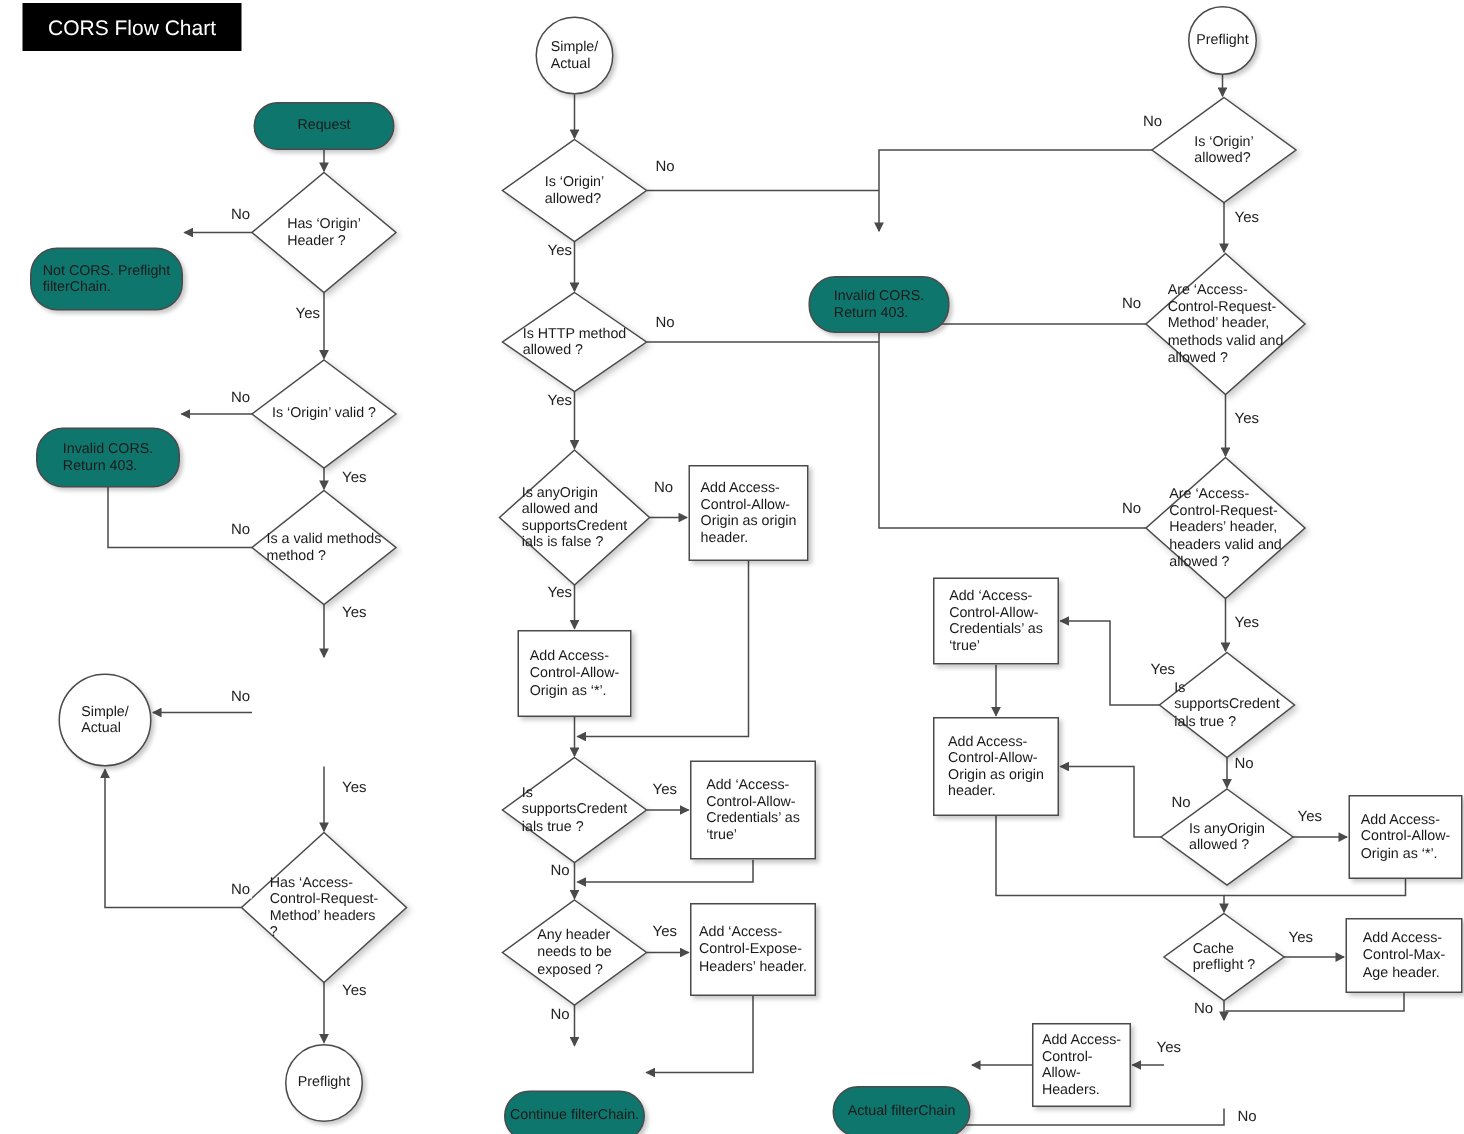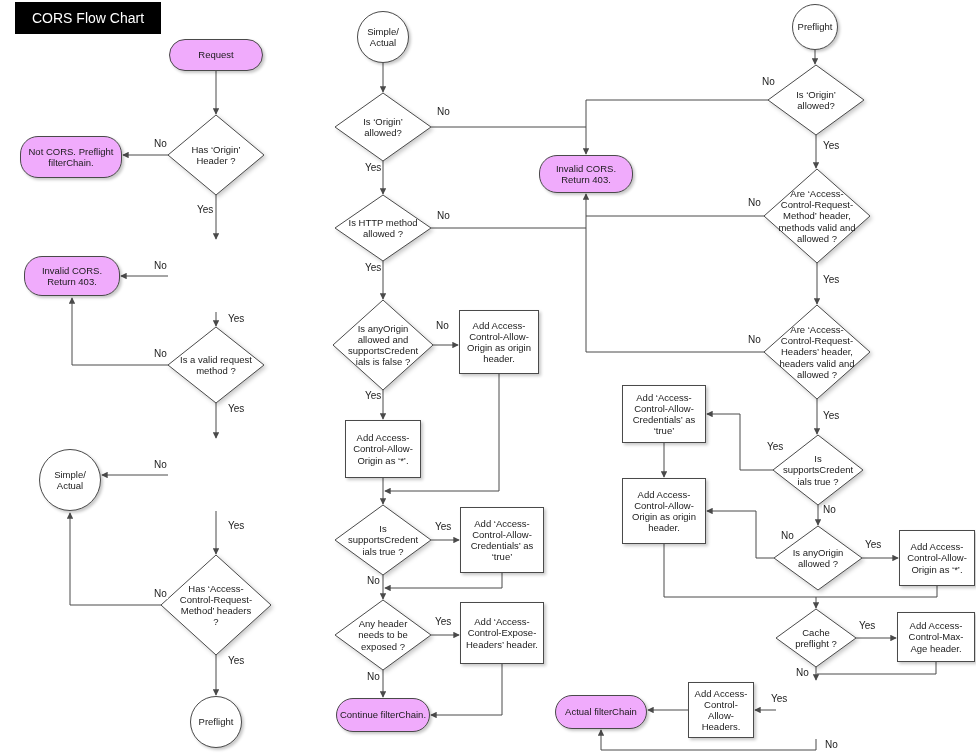--- a/index.html
+++ b/index.html
@@ -2,24 +2,24 @@
 <html><head>
 <meta charset="utf-8">
 <style>
   * { box-sizing: border-box; margin: 0; padding: 0; }
   html,body { background:#ffffff; font-family:"Liberation Sans", sans-serif; }
   #canvas { position:relative; width:976px; height:756px; background:#fff; overflow:hidden; }
   #edges { position:absolute; left:0; top:0; z-index:1; }
   #chart-title { position:absolute; left:2px; top:2px; background:#000; color:#fff;
     font-size:14px; padding:8px 17px; z-index:4;margin-left:13px; }
   .node { position:absolute; display:flex; align-items:center; justify-content:center;
-    text-align:center; font-size:9.5px; line-height:1.18; color:#1a1a1a; z-index:2; }
+    font-size:9.5px; line-height:1.18; color:#1a1a1a; z-index:2; }
   .node .txt { position:relative; z-index:2; white-space:pre-line; padding:1px 2px; }
   .rect    { background:#fff; border:1px solid #4a4a4a; box-shadow:2px 2px 3px rgba(0,0,0,0.22); }
-  .stadium { background:#f0abfc; border:1px solid #4a4a4a; border-radius:18px; box-shadow:2px 2px 3px rgba(0,0,0,0.22); }
+  .stadium { background:#0f766e; border:1px solid #4a4a4a; border-radius:18px; box-shadow:2px 2px 3px rgba(0,0,0,0.22);margin-top:29px; }
   .circle  { background:#fff; border:1px solid #4a4a4a; border-radius:50%; box-shadow:2px 2px 3px rgba(0,0,0,0.22); }
   .diamond .shape-svg { position:absolute; left:0; top:0; width:100%; height:100%; z-index:1; overflow:visible;
     filter:drop-shadow(2px 2px 2px rgba(0,0,0,0.22)); }
   .diamond polygon { fill:#fff; stroke:#4a4a4a; stroke-width:1; vector-effect:non-scaling-stroke; }
   .edge-label { position:absolute; font-size:10px; color:#222; z-index:3; background:#fff; line-height:1; padding:0 1px; }
 </style>
 </head>
 <body>
 
 <div id="canvas">
@@ -95,31 +95,37 @@
       </svg>
     <span class="txt">Has ‘Origin’
 Header ?</span>
   </div>
 
   <div class="node stadium" style="left:20px;top:136px;width:102px;height:42px">
     <span class="txt">Not CORS. Preflight
 filterChain.</span>
   </div>
 
+  <div class="node diamond" style="left:168px;top:240px;width:96px;height:72px">
+    <svg class="shape-svg" viewBox="0 0 100 100" preserveAspectRatio="none">
+        <polygon points="50,0 100,50 50,100 0,50"></polygon>
+      </svg>
+    <span class="txt">Is ‘Origin’ valid ?</span>
+  </div>
 
   <div class="node stadium" style="left:24px;top:256px;width:96px;height:40px">
     <span class="txt">Invalid CORS.
 Return 403.</span>
   </div>
 
   <div class="node diamond" style="left:168px;top:327px;width:96px;height:76px">
     <svg class="shape-svg" viewBox="0 0 100 100" preserveAspectRatio="none">
         <polygon points="50,0 100,50 50,100 0,50"></polygon>
       </svg>
-    <span class="txt">Is a valid request
+    <span class="txt">Is a valid methods
 method ?</span>
   </div>
 
 
   <div class="node circle" style="left:39px;top:449px;width:62px;height:62px">
     <span class="txt">Simple/
 Actual</span>
   </div>
 
   <div class="node diamond" style="left:161px;top:555px;width:110px;height:100px">

